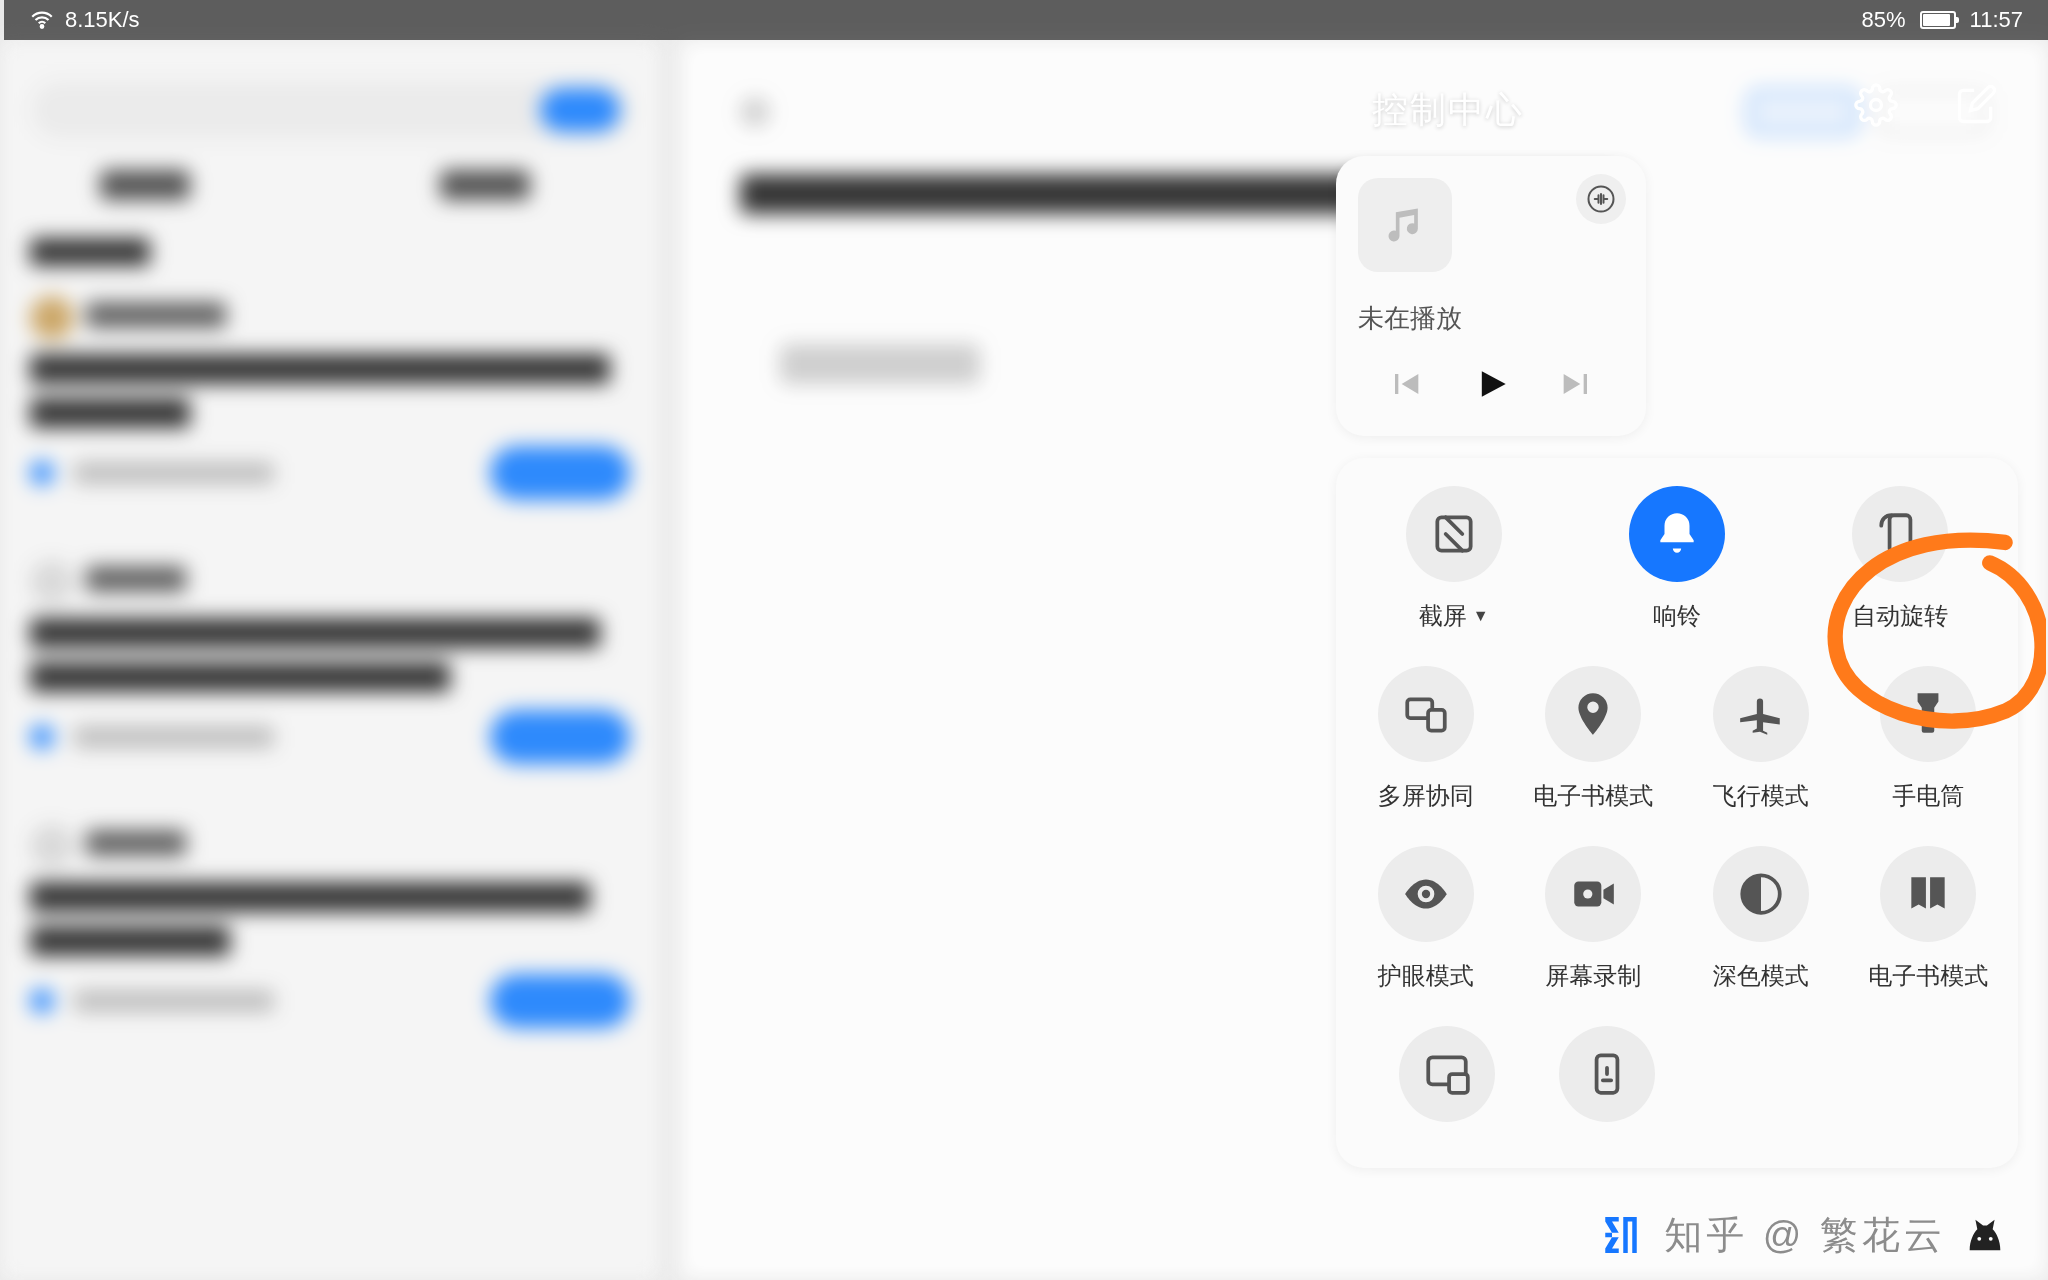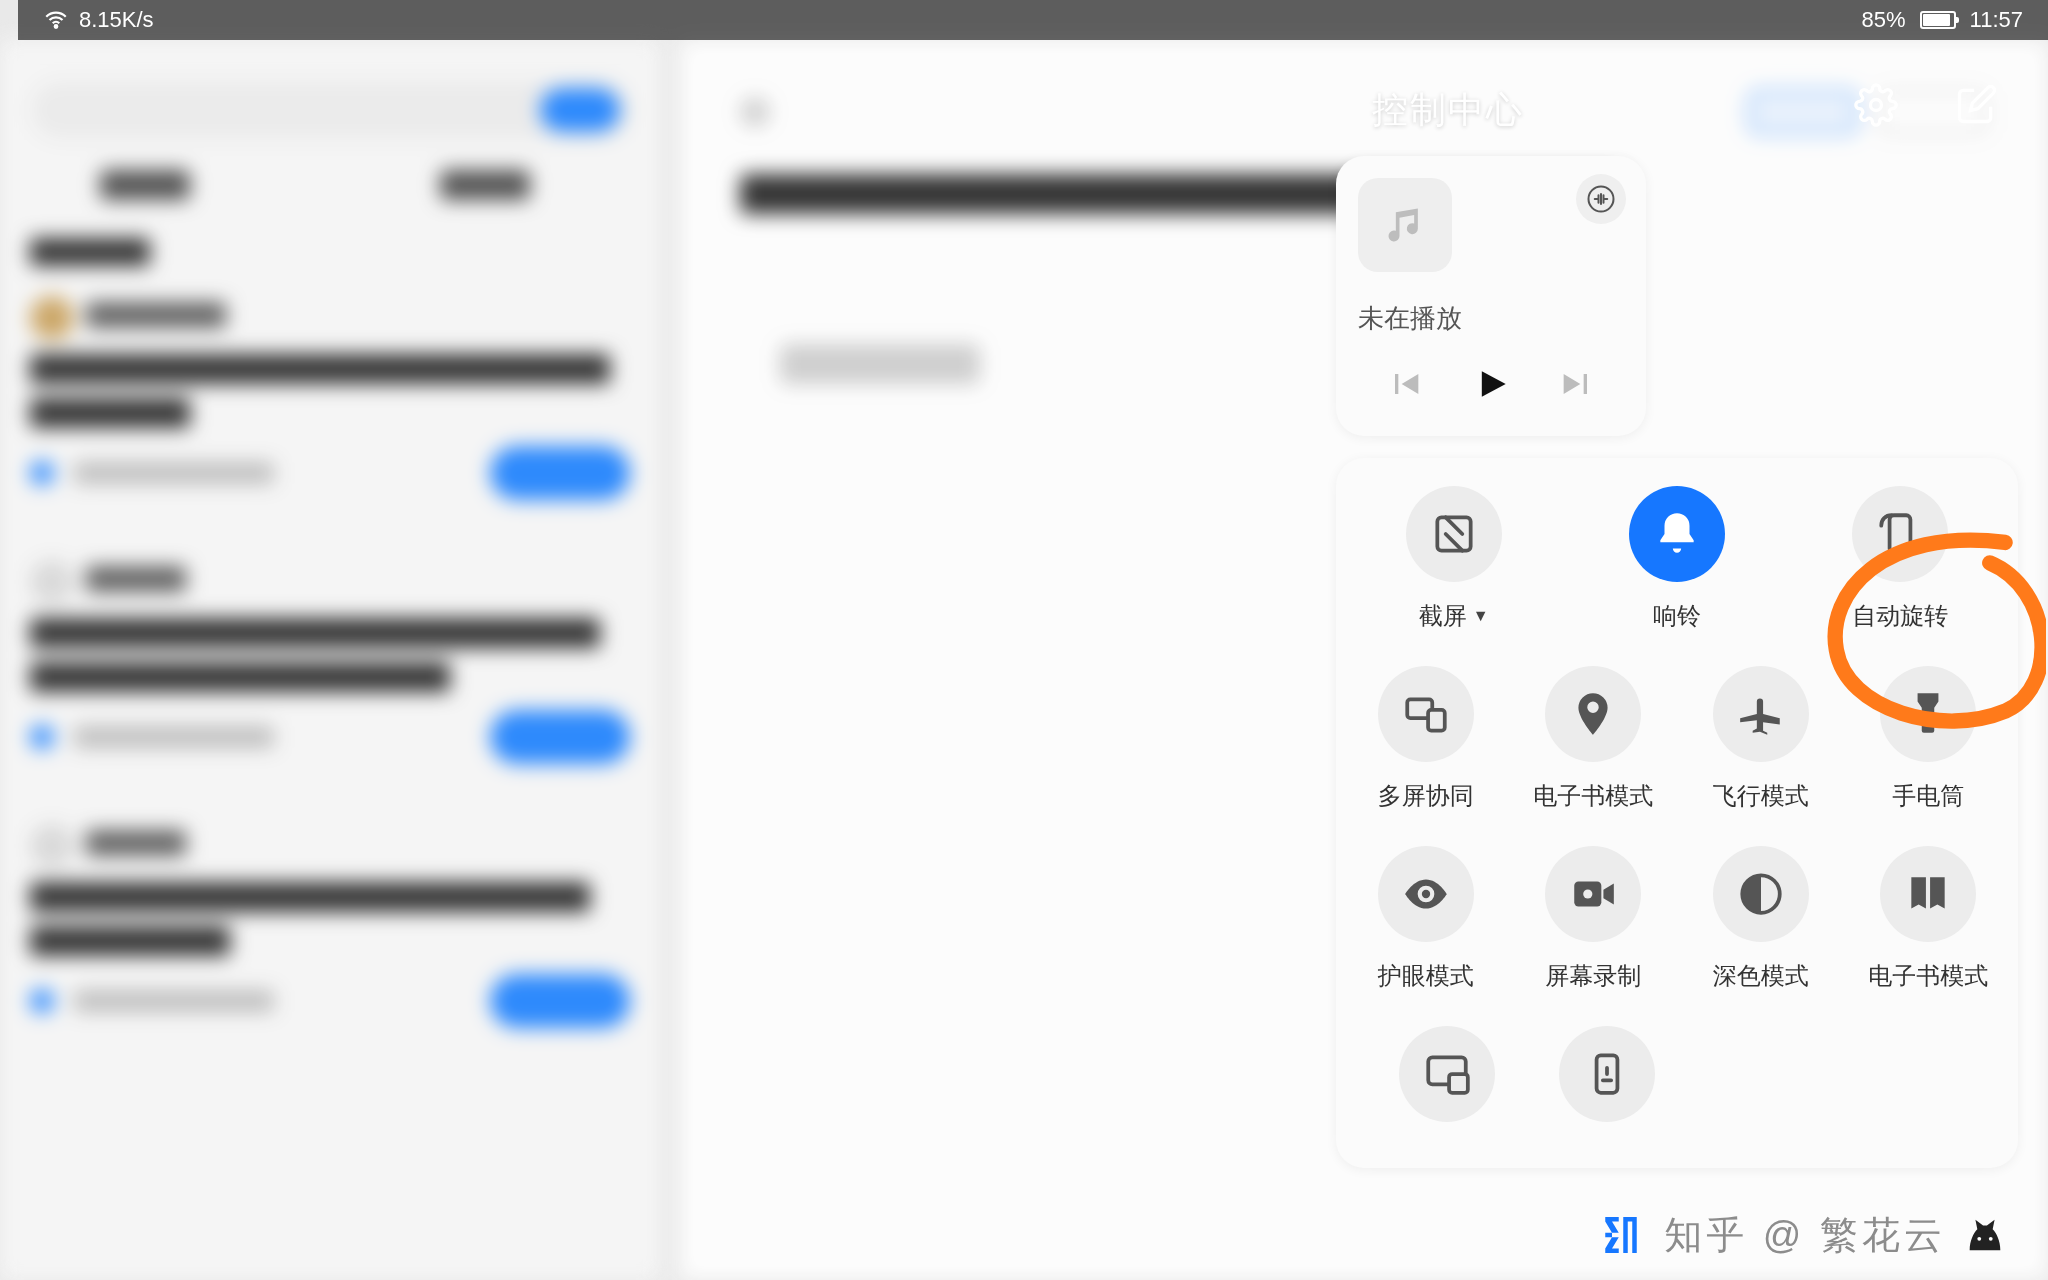--- a/index.html
+++ b/index.html
@@ -1,20 +1,20 @@
 <!DOCTYPE html>
 <html><head>
 <meta charset="utf-8">
 <style>
   * { box-sizing: border-box; margin: 0; padding: 0; font-family: -apple-system, "Helvetica Neue", Arial, "PingFang SC", "Microsoft YaHei", sans-serif; }
   html, body { width: 2048px; height: 1280px; overflow: hidden; }
   .root { position: relative; width: 2048px; height: 1280px; background: #e9e9e9; }
 
   
-  .statusbar { position: absolute; top: 0; left: 18px; right: 0; height: 40px; background: rgba(0,0,0,0.6); color: #fff; display:flex; align-items:center; justify-content:space-between; padding:0 25px; font-size:22px; }
+  .statusbar { position: absolute; top: 0; left: 4px; right: 0; height: 40px; background: rgba(0,0,0,0.6); color: #fff; display:flex; align-items:center; justify-content:space-between; padding:0 25px; font-size:22px; }
   .sb-left { display:flex; align-items:center; gap:10px; }
   .sb-right { display:flex; align-items:center; gap:14px; }
   .wifi-ic svg { width:26px; height:26px; }
   .battery { display:flex; align-items:center; gap:6px; }
   .battery-body { width:36px; height:18px; border:2px solid #fff; border-radius:3px; position:relative; }
   .battery-body::after { content:""; position:absolute; right:-5px; top:4px; width:3px; height:6px; background:#fff; border-radius:0 2px 2px 0; }
   .battery-fill { position:absolute; left:1px; top:1px; bottom:1px; width:85%; background:#fff; border-radius:1px; }
 
   
   .bg-blur { position:absolute; inset:0; filter: blur(10px); opacity:0.9; }

